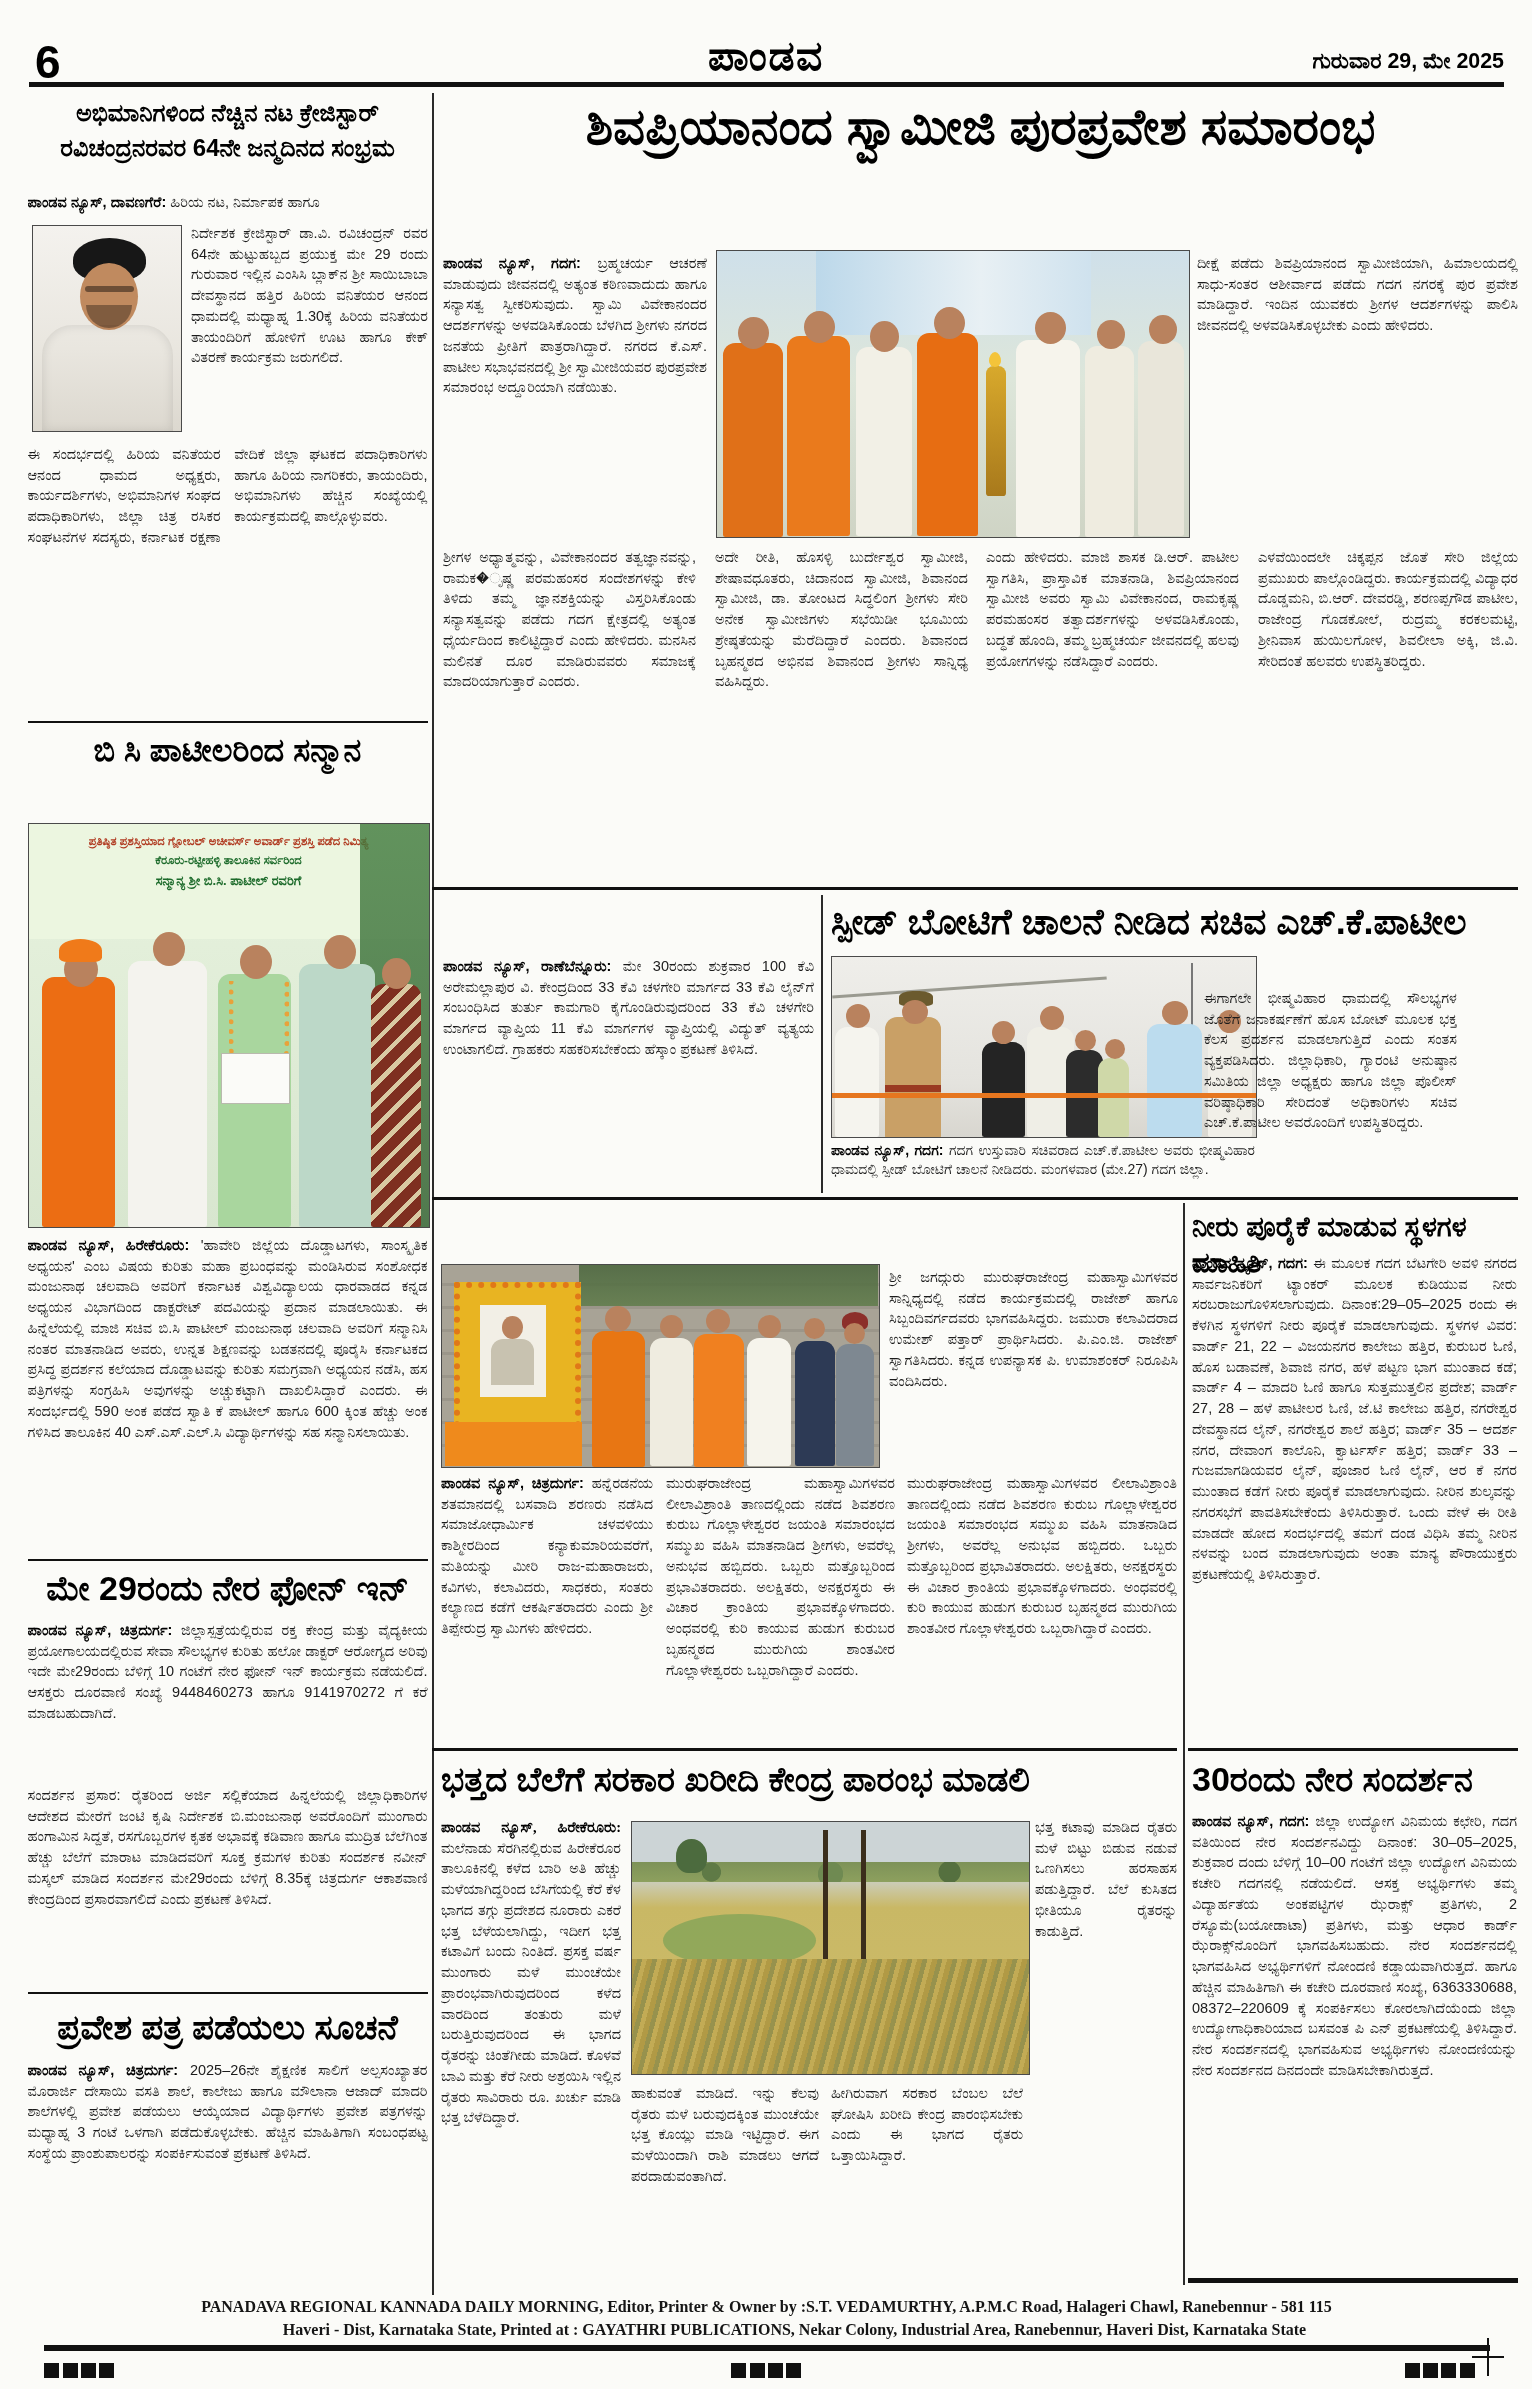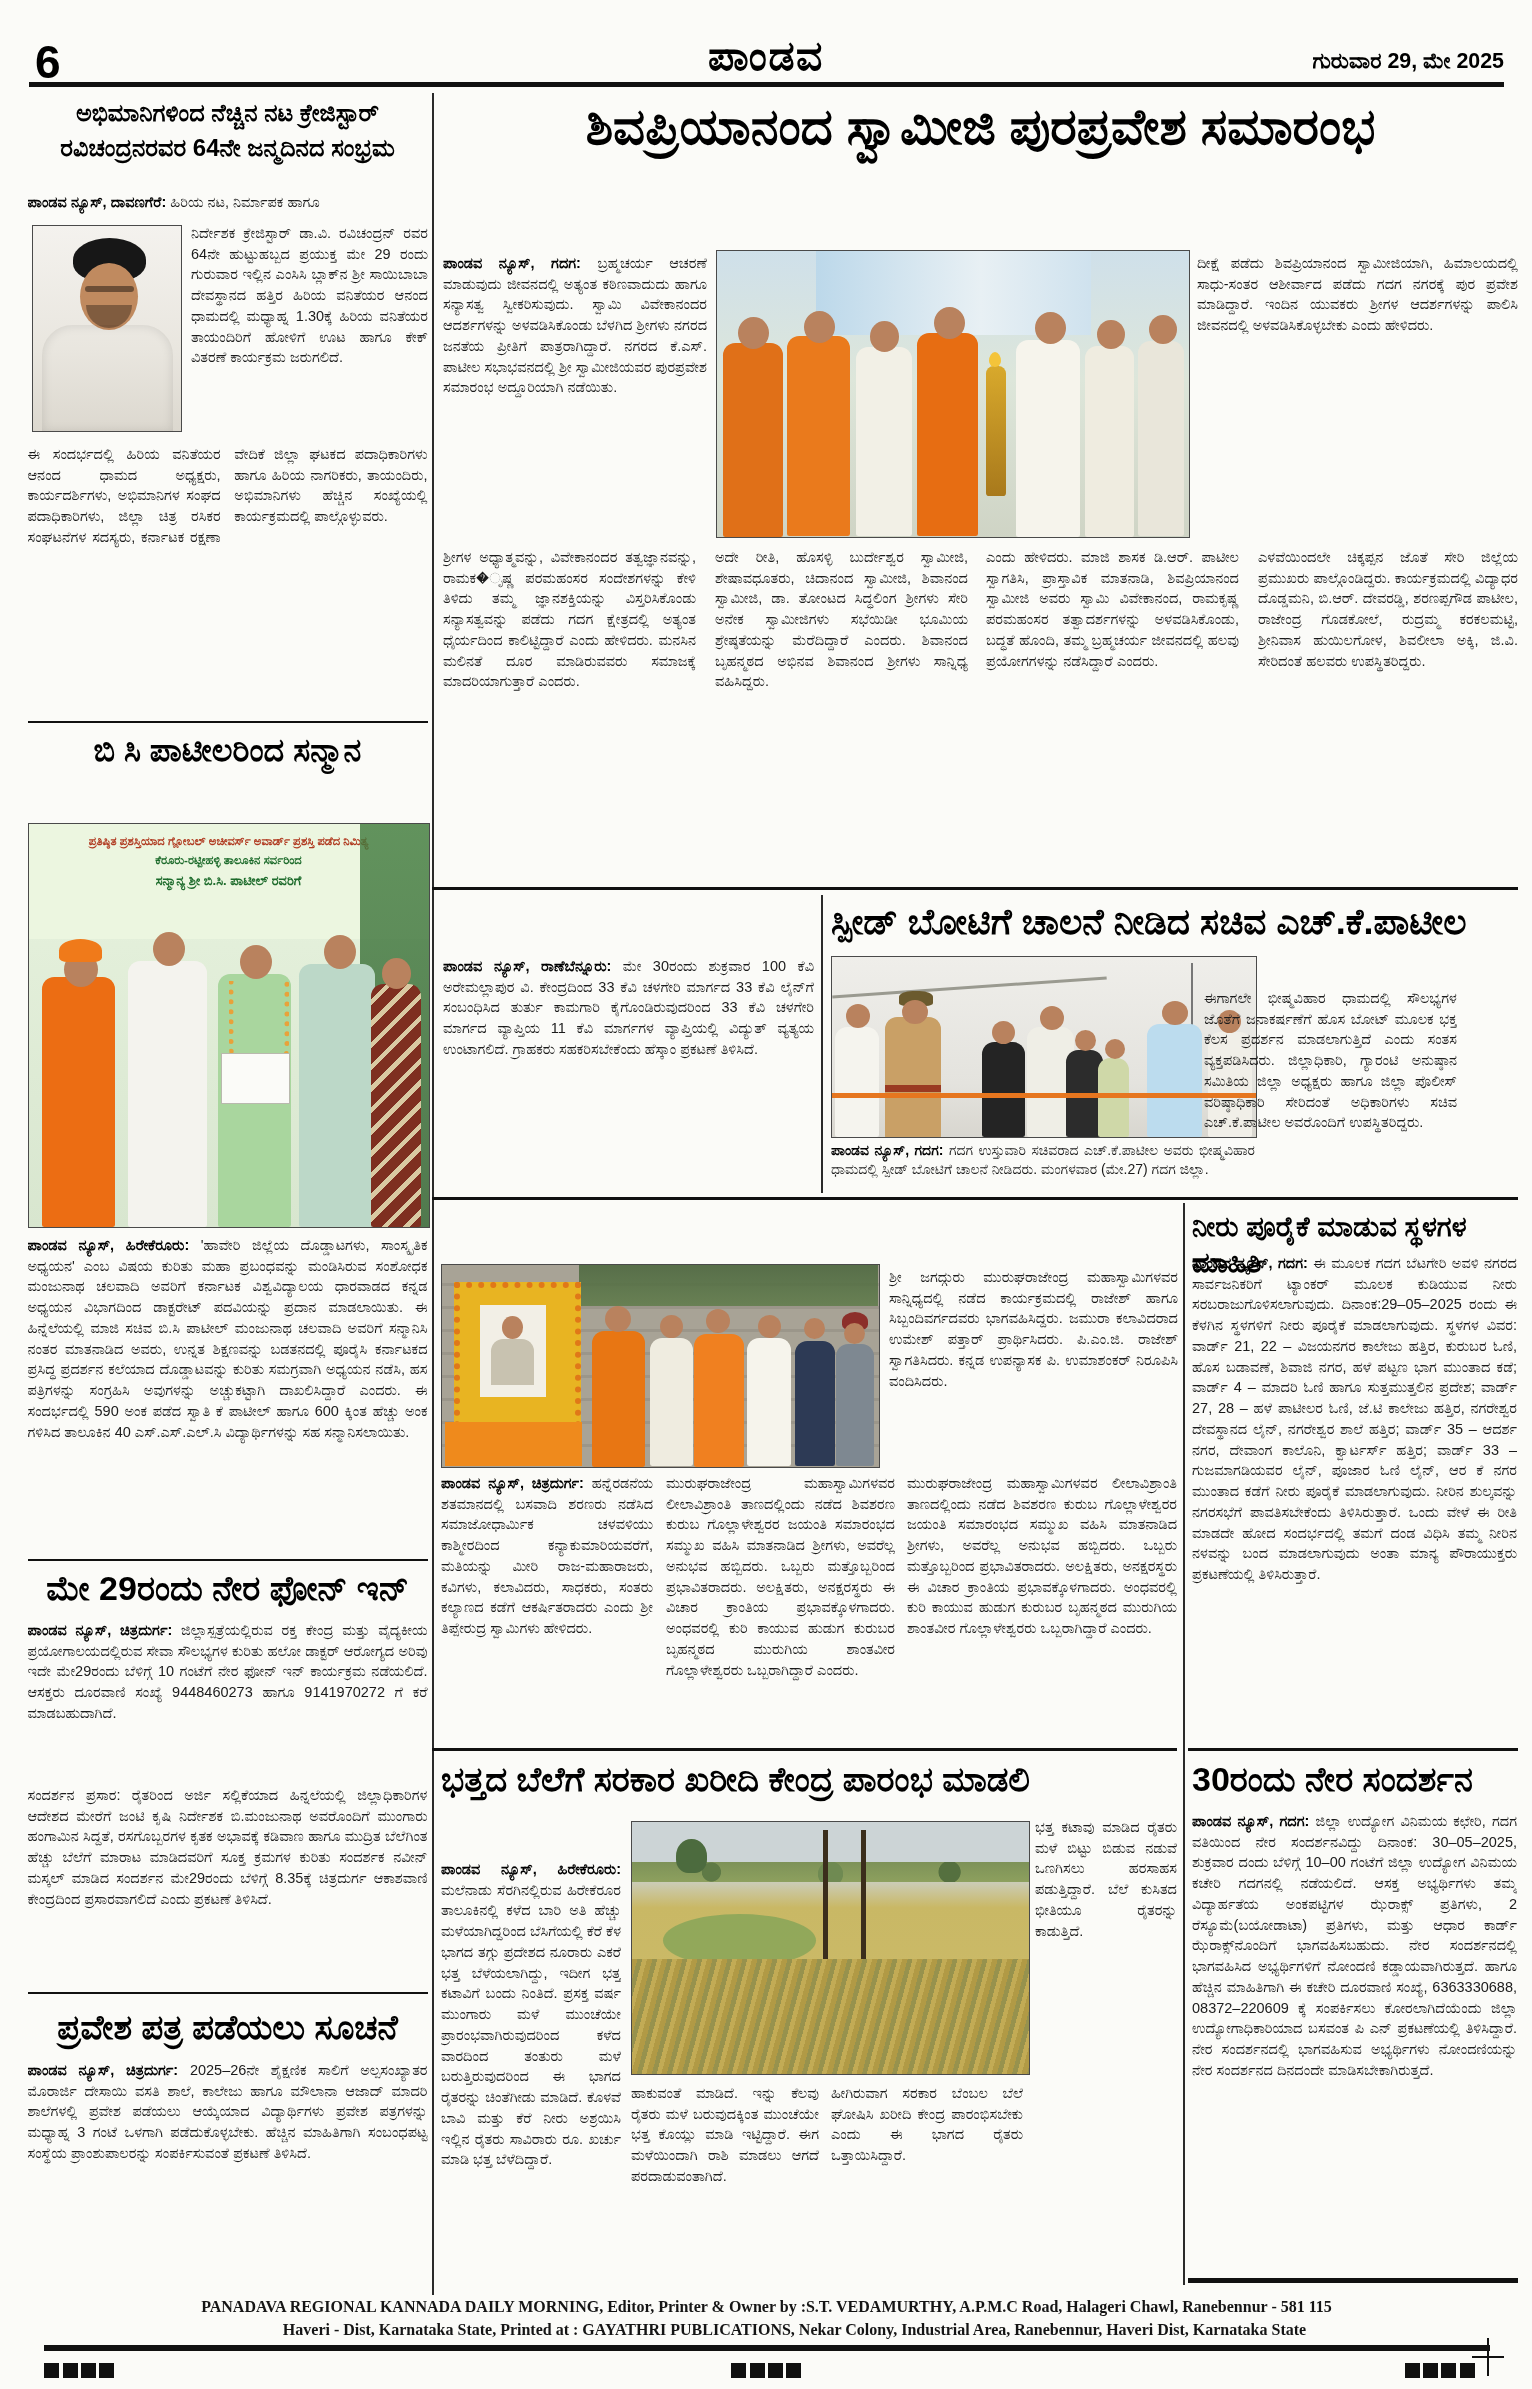--- a/index.html
+++ b/index.html
@@ -213,21 +213,21 @@
   <div class="abs bt" style="left:1192px;top:1253px;width:325px;height:487px;">
     <span class="dl">ಪಾಂಡವ ನ್ಯೂಸ್, ಗದಗ:</span>
     <span>ಈ ಮೂಲಕ ಗದಗ ಬೆಟಗೇರಿ ಅವಳಿ ನಗರದ ಸಾರ್ವಜನಿಕರಿಗೆ ಟ್ಯಾಂಕರ್ ಮೂಲಕ ಕುಡಿಯುವ ನೀರು ಸರಬರಾಜುಗೊಳಿಸಲಾಗುವುದು. ದಿನಾಂಕ:29–05–2025 ರಂದು ಈ ಕೆಳಗಿನ ಸ್ಥಳಗಳಿಗೆ ನೀರು ಪೂರೈಕೆ ಮಾಡಲಾಗುವುದು. ಸ್ಥಳಗಳ ವಿವರ: ವಾರ್ಡ್ 21, 22 – ವಿಜಯನಗರ ಕಾಲೇಜು ಹತ್ತಿರ, ಕುರುಬರ ಓಣಿ, ಹೊಸ ಬಡಾವಣೆ, ಶಿವಾಜಿ ನಗರ, ಹಳೆ ಪಟ್ಟಣ ಭಾಗ ಮುಂತಾದ ಕಡೆ; ವಾರ್ಡ್ 4 – ಮಾದರಿ ಓಣಿ ಹಾಗೂ ಸುತ್ತಮುತ್ತಲಿನ ಪ್ರದೇಶ; ವಾರ್ಡ್ 27, 28 – ಹಳೆ ಪಾಟೀಲರ ಓಣಿ, ಜೆ.ಟಿ ಕಾಲೇಜು ಹತ್ತಿರ, ನಗರೇಶ್ವರ ದೇವಸ್ಥಾನದ ಲೈನ್, ನಗರೇಶ್ವರ ಶಾಲೆ ಹತ್ತಿರ; ವಾರ್ಡ್ 35 – ಆದರ್ಶ ನಗರ, ದೇವಾಂಗ ಕಾಲೊನಿ, ಕ್ವಾರ್ಟರ್ಸ್ ಹತ್ತಿರ; ವಾರ್ಡ್ 33 – ಗುಜಮಾಗಡಿಯವರ ಲೈನ್, ಪೂಜಾರ ಓಣಿ ಲೈನ್, ಆರ ಕೆ ನಗರ ಮುಂತಾದ ಕಡೆಗೆ ನೀರು ಪೂರೈಕೆ ಮಾಡಲಾಗುವುದು. ನೀರಿನ ಶುಲ್ಕವನ್ನು ನಗರಸಭೆಗೆ ಪಾವತಿಸಬೇಕೆಂದು ತಿಳಿಸಿರುತ್ತಾರೆ. ಒಂದು ವೇಳೆ ಈ ರೀತಿ ಮಾಡದೇ ಹೋದ ಸಂದರ್ಭದಲ್ಲಿ ತಮಗೆ ದಂಡ ವಿಧಿಸಿ ತಮ್ಮ ನೀರಿನ ನಳವನ್ನು ಬಂದ ಮಾಡಲಾಗುವುದು ಅಂತಾ ಮಾನ್ಯ ಪೌರಾಯುಕ್ತರು ಪ್ರಕಟಣೆಯಲ್ಲಿ ತಿಳಿಸಿರುತ್ತಾರೆ.</span>
   </div>
 
   <div class="hr" style="left:432px;top:1748px;width:745px;height:3.1px;"></div>
   <div class="hr" style="left:1188px;top:1748px;width:330px;height:3.1px;"></div>
 
   <div class="abs hd" style="left:441px;top:1757px;width:736px;font-size:34px;">ಭತ್ತದ ಬೆಲೆಗೆ ಸರಕಾರ ಖರೀದಿ ಕೇಂದ್ರ ಪಾರಂಭ ಮಾಡಲಿ</div>
 
-  <div class="abs bt" style="left:441px;top:1859px;width:180px;height:475px;">
+  <div class="abs bt" style="left:441px;top:1817px;width:180px;height:475px;font-family:Liberation Serif, serif;">
     <span class="dl">ಪಾಂಡವ ನ್ಯೂಸ್, ಹಿರೇಕೆರೂರು:</span>
     <span>ಮಲೆನಾಡು ಸೆರಗಿನಲ್ಲಿರುವ ಹಿರೇಕೆರೂರ ತಾಲೂಕಿನಲ್ಲಿ ಕಳೆದ ಬಾರಿ ಅತಿ ಹೆಚ್ಚು ಮಳೆಯಾಗಿದ್ದರಿಂದ ಬೆಸಿಗೆಯಲ್ಲಿ ಕೆರೆ ಕೆಳ ಭಾಗದ ತಗ್ಗು ಪ್ರದೇಶದ ನೂರಾರು ಎಕರೆ ಭತ್ತ ಬೆಳೆಯಲಾಗಿದ್ದು, ಇದೀಗ ಭತ್ತ ಕಟಾವಿಗೆ ಬಂದು ನಿಂತಿದೆ. ಪ್ರಸಕ್ತ ವರ್ಷ ಮುಂಗಾರು ಮಳೆ ಮುಂಚೆಯೇ ಪ್ರಾರಂಭವಾಗಿರುವುದರಿಂದ ಕಳೆದ ವಾರದಿಂದ ತಂತುರು ಮಳೆ ಬರುತ್ತಿರುವುದರಿಂದ ಈ ಭಾಗದ ರೈತರನ್ನು ಚಿಂತೆಗೀಡು ಮಾಡಿದೆ. ಕೊಳವೆ ಬಾವಿ ಮತ್ತು ಕೆರೆ ನೀರು ಅಶ್ರಯಿಸಿ ಇಲ್ಲಿನ ರೈತರು ಸಾವಿರಾರು ರೂ. ಖರ್ಚು ಮಾಡಿ ಭತ್ತ ಬೆಳೆದಿದ್ದಾರೆ.</span>
   </div>
 
   <div class="photo" style="left:631px;top:1821px;width:397px;height:252px;background:linear-gradient(180deg,#ccd4d6 0%,#ccd4d6 20%,#c9b865 34%,#cdbc6a 100%);">
     <div class="abs" style="left:0;top:40px;width:397px;height:20px;background:radial-gradient(circle at 20% 50%,#5f7a46 0 9.2px,transparent 10px),radial-gradient(circle at 50% 60%,#6f8a52 0 12.2px,transparent 13px),radial-gradient(circle at 80% 50%,#55703f 0 10.7px,transparent 11.5px),linear-gradient(180deg,#7d9258,#8da05e);"></div>
     <div class="abs" style="left:44px;top:17px;width:30.5px;height:34px;background:#4c6b3e;border-radius:50% 50% 40% 40%;"></div>
     <div class="abs" style="left:30.5px;top:92px;width:153px;height:53px;background:#83a457;border-radius:50%;opacity:.8;"></div>
     <div class="abs" style="left:191px;top:7.6px;width:4.6px;height:130px;background:#3b2e1c;"></div>
     <div class="abs" style="left:229px;top:7.6px;width:4.6px;height:130px;background:#3b2e1c;"></div>

